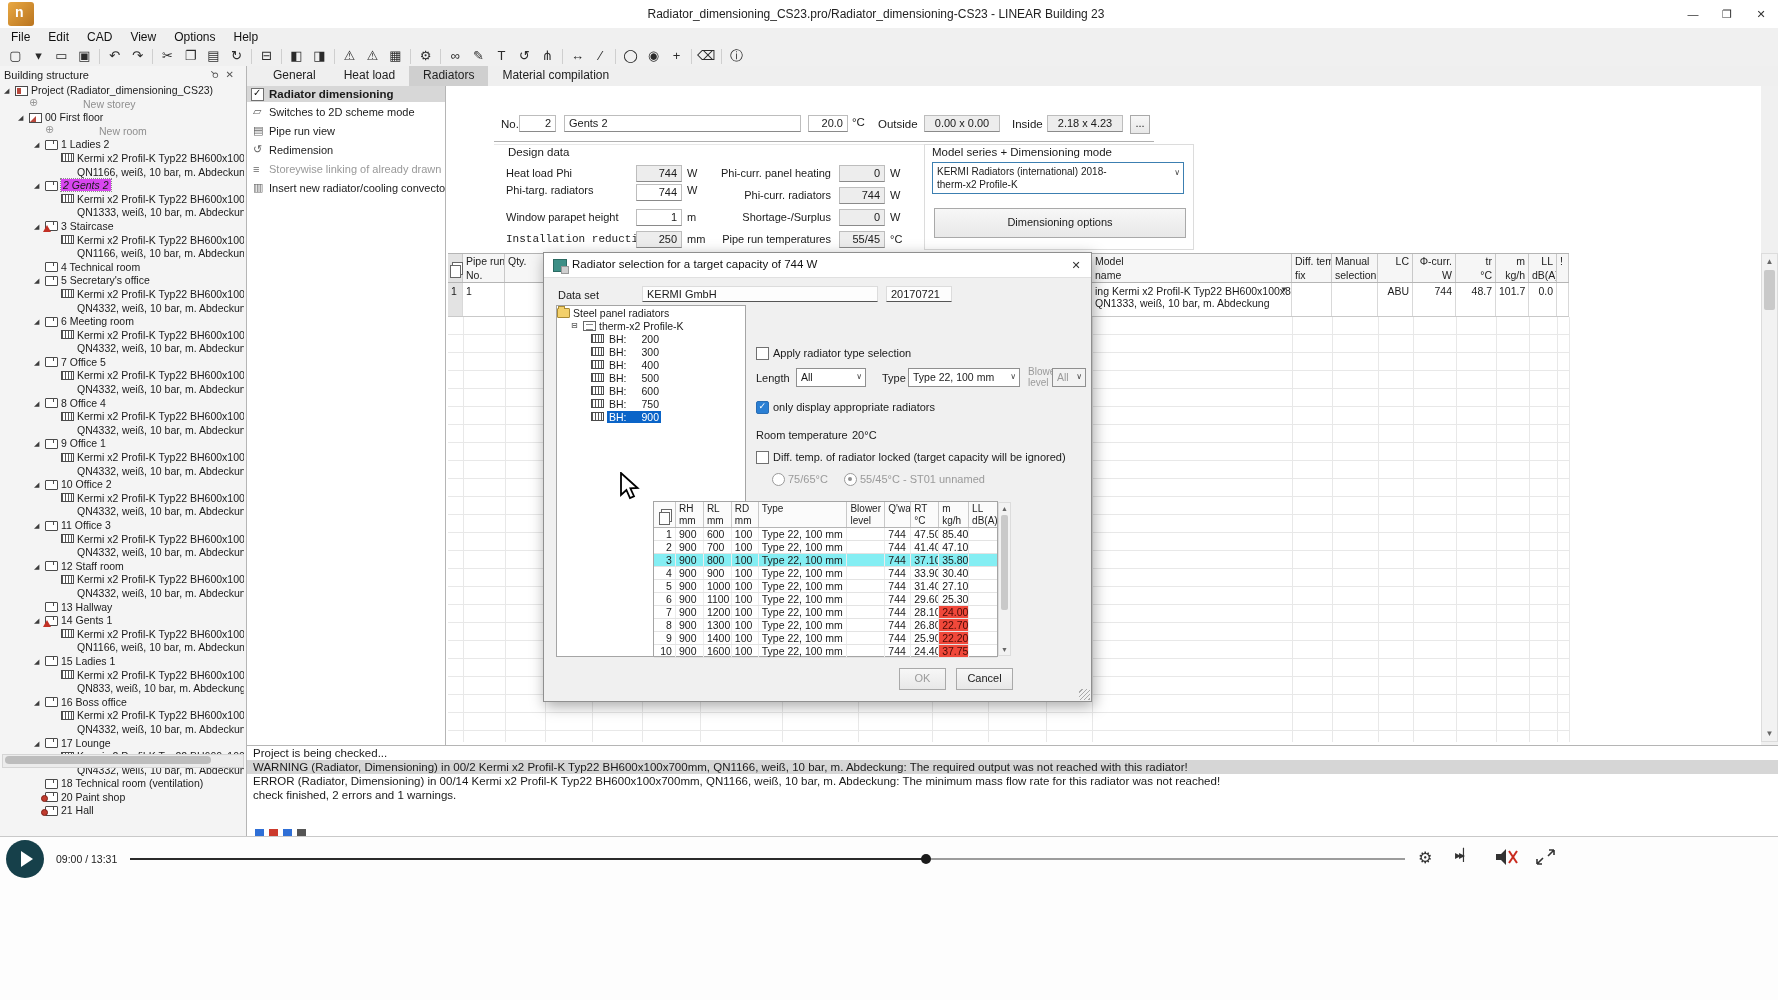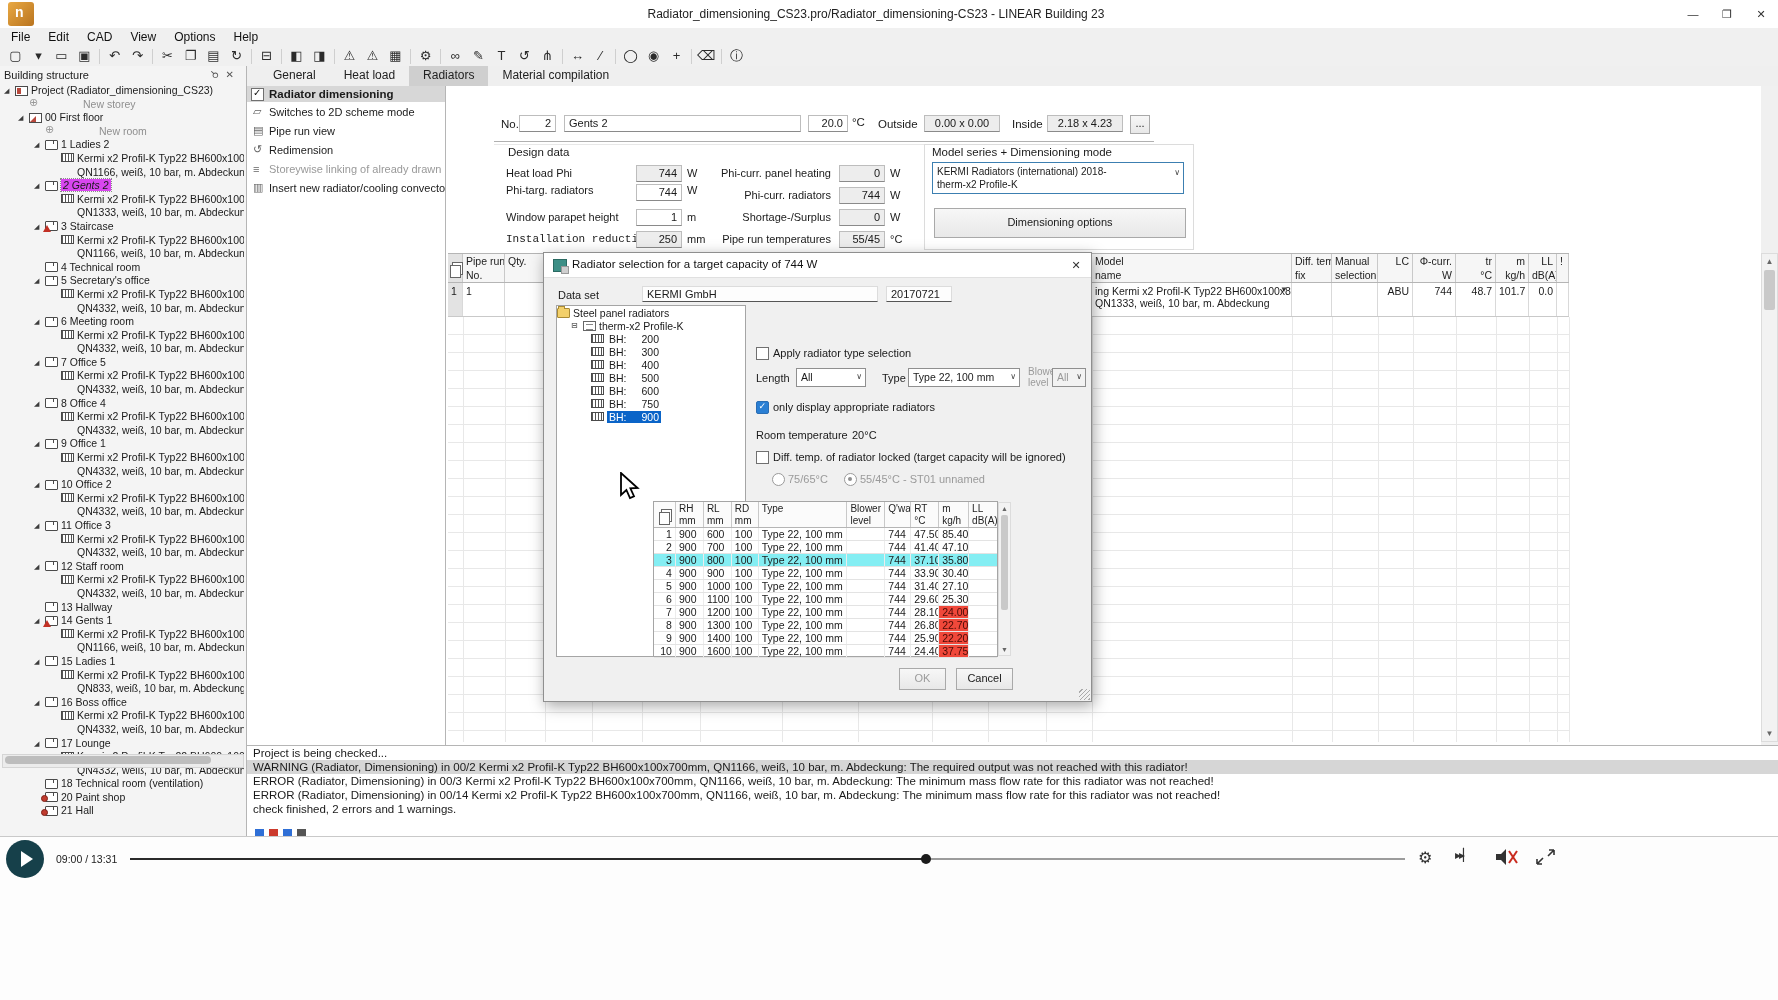--- a/index.html
+++ b/index.html
@@ -1056,21 +1056,20 @@
     <span class="btn dis" style="left:355px;top:415px;width:45px;height:20px;line-height:18px;">OK</span>
     <span class="btn" style="left:412px;top:415px;width:55px;height:20px;line-height:18px;">Cancel</span>
     <i class="grip"></i>
   </div>
 
   <div class="abs logarea">
     <div>
 
     <div class="logline">Project is being checked...</div>
         <div class="logline hl">WARNING (Radiator, Dimensioning) in 00/2 Kermi x2 Profil-K Typ22 BH600x100x700mm, QN1166, weiß, 10 bar, m. Abdeckung: The required output was not reached with this radiator!</div>
-        <div class="logline">ERROR (Radiator, Dimensioning) in 00/3 Kermi x2 Profil-K Typ22 BH600x100x700mm, QN1166, weiß, 10 bar, m. Abdeckung: The minimum mass flow rate for this radiator was not reached!</div>
         <div class="logline">ERROR (Radiator, Dimensioning) in 00/14 Kermi x2 Profil-K Typ22 BH600x100x700mm, QN1166, weiß, 10 bar, m. Abdeckung: The minimum mass flow rate for this radiator was not reached!</div>
         <div class="logline">check finished, 2 errors and 1 warnings.</div>
       </div>
     <div class="statics">
       <i style="background:#2f6fd6;"></i>
       <i style="background:#cc3a2c;"></i>
       <i style="background:#2f6fd6;"></i>
       <i style="background:#555;"></i>
     </div>
   </div>

